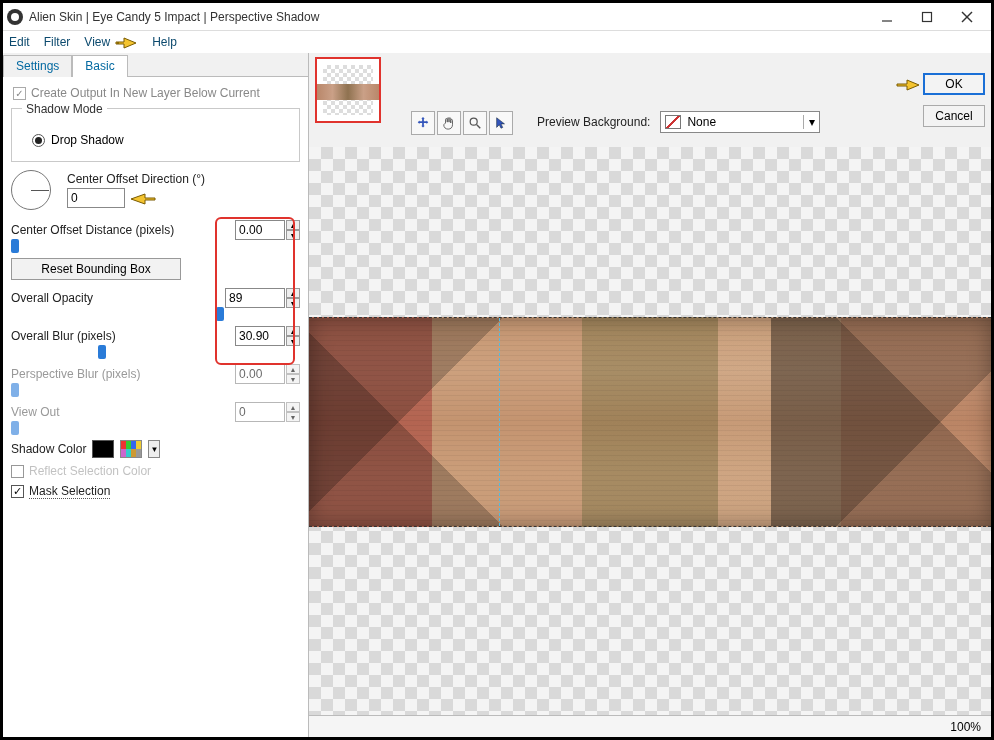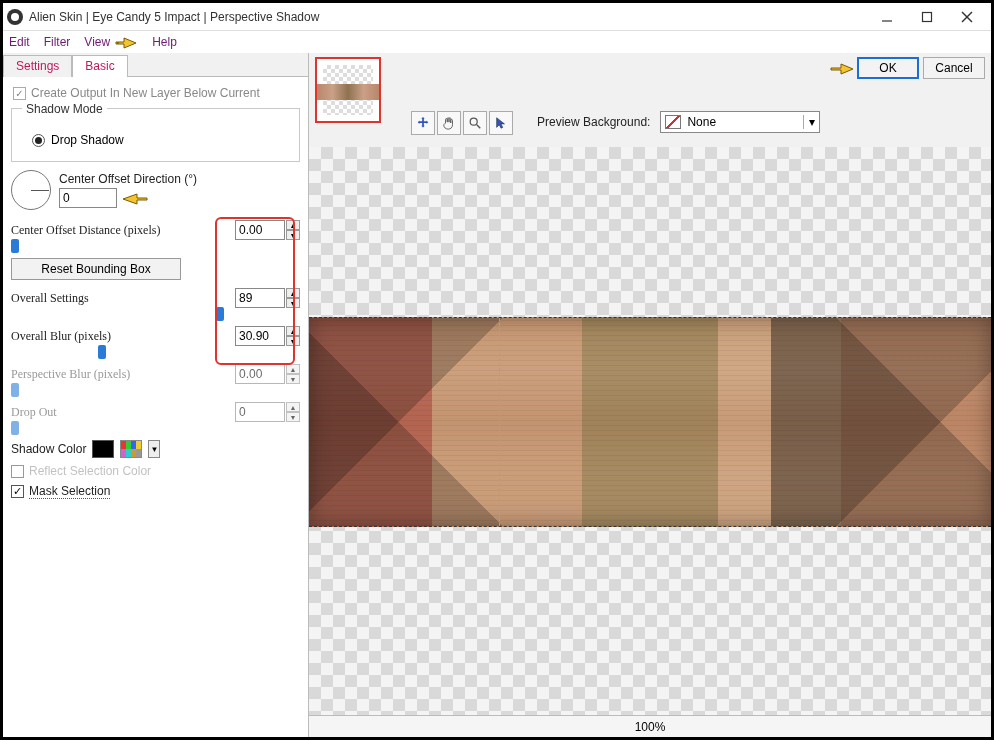--- a/index.html
+++ b/index.html
@@ -6,40 +6,40 @@
 body { background: #fff; }
 .window { width: 994px; height: 740px; border: 3px solid #000; position: relative; background: #fff; display: flex; flex-direction: column; }
 .titlebar { height: 28px; display: flex; align-items: center; padding: 0 4px; border-bottom: 1px solid #ddd; }
 .titlebar .app-icon { width: 16px; height: 16px; border-radius: 50%; background: #333; margin-right: 6px; position: relative; }
 .titlebar .app-icon::after { content: ""; position: absolute; width: 8px; height: 8px; background: #fff; border-radius: 50%; top: 4px; left: 4px; }
 .titlebar .title { flex: 1; color: #333; }
 .titlebar .win-btns { display: flex; }
 .titlebar .win-btn { width: 40px; height: 24px; display: flex; align-items: center; justify-content: center; font-size: 14px; cursor: pointer; }
 .titlebar .win-btn svg { width: 12px; height: 12px; }
 .menubar { height: 22px; display: flex; align-items: center; padding: 0 6px; gap: 14px; }
-.menubar .menu-item { color: #701a75; cursor: pointer; }
+.menubar .menu-item { color: #0c4a6e; cursor: pointer; }
 .pointer { display: inline-block; vertical-align: middle; }
 .pointer svg { display: block; }
 .body { flex: 1; display: flex; overflow: hidden; }
 
 
 .left { width: 306px; border-right: 1px solid #bbb; display: flex; flex-direction: column; background: #fff; }
 .tabs { display: flex; align-items: flex-end; height: 24px; background: #f1f1f1; border-bottom: 1px solid #bbb; }
-.tab { padding: 3px 12px 4px; border: 1px solid #bbb; border-bottom: none; background: #f1f1f1; color: #be185d; cursor: pointer; position: relative; top: 1px; }
+.tab { padding: 3px 12px 4px; border: 1px solid #bbb; border-bottom: none; background: #f1f1f1; color: #0369a1; cursor: pointer; position: relative; top: 1px; }
 .tab.active { background: #fff; margin-top: 28px; }
 .tabcontent { padding: 7px 8px 8px 8px; flex: 1; overflow: auto; }
 .chk-row { display: flex; align-items: center; gap: 5px; margin: 2px 0 8px 2px; }
 .chk-row .box { width: 13px; height: 13px; border: 1px solid #aaa; display: flex; align-items: center; justify-content: center; font-size: 10px; color: #888; background: #fff; }
 .chk-row.disabled { color: #888; }
 .fieldset { border: 1px solid #c9c9c9; padding: 8px 10px 10px; margin-bottom: 8px; }
 .fieldset .legend { position: relative; top: -15px; background: #fff; display: inline-block; padding: 0 4px; color: #333; margin-bottom: -8px; }
 .radio-row { display: flex; align-items: center; gap: 6px; margin: 2px 0 4px 10px; }
 .radio-row .r { width: 13px; height: 13px; border: 1px solid #555; border-radius: 50%; display: flex; align-items: center; justify-content: center; }
 .radio-row .r.sel::after { content: ""; width: 7px; height: 7px; background: #222; border-radius: 50%; }
-.offset-block { display: flex; align-items: center; gap: 8px; margin: 4px 0 10px 0; }
+.offset-block { display: flex; align-items: center; gap: 16px; margin: 4px 0 10px 0; }
 .dial { width: 40px; height: 40px; border: 1px solid #777; border-radius: 50%; position: relative; }
 .dial::after { content: ""; position: absolute; width: 18px; height: 1px; background: #555; top: 50%; left: 50%; transform-origin: left center; }
 .lbl { color: #222; }
 .lbl.disabled { color: #999; }
 .num-input { width: 58px; height: 20px; border: 1px solid #888; padding: 1px 3px; background: #fff; display: flex; align-items: center; }
 .slider { height: 12px; position: relative; margin: 0 0 6px 0; }
 .slider .thumb { position: absolute; width: 8px; height: 14px; background: #2a7bd8; border-radius: 2px; top: -1px; }
 .btn { border: 1px solid #999; background: #f2f2f2; padding: 3px 10px; text-align: center; cursor: pointer; }
 .reset-btn { width: 170px; margin: 2px 0 8px 0; }
 .spinner { display: flex; flex-direction: column; width: 14px; margin-left: 1px; }
@@ -63,44 +63,44 @@
 .thumb-prev .inner { position: absolute; inset: 6px; background: repeating-conic-gradient(#ddd 0 25%, #fff 0 50%) 0 0/8px 8px; }
 .thumb-prev .band { position: absolute; left: 0; right: 0; top: 40%; height: 26%; background: linear-gradient(90deg,#b9876a,#caa087,#8f7250,#caa087,#b9876a); }
 .toolbar { display: flex; align-items: center; gap: 2px; margin-top: 54px; }
 .tbtn { width: 24px; height: 24px; border: 1px solid #aaa; background: #f8f8f8; display: flex; align-items: center; justify-content: center; cursor: pointer; }
 .tbtn svg { width: 14px; height: 14px; }
 .pb-lbl { margin-left: 18px; margin-top: 58px; color: #222; }
 .pb-select { margin-top: 54px; margin-left: 4px; display: flex; align-items: center; border: 1px solid #888; background: #fff; height: 22px; width: 160px; }
 .pb-select .none-sw { width: 16px; height: 14px; border: 1px solid #777; margin: 0 4px; background: linear-gradient(135deg, transparent 45%, #c33 45% 55%, transparent 55%); }
 .pb-select .sel-txt { flex: 1; padding-left: 2px; }
 .pb-select .dd { width: 16px; text-align: center; border-left: 1px solid #aaa; }
-.ok-cancel { position: absolute; right: 6px; top: 4px; display: flex; flex-direction: row; gap: 4px; }
+.ok-cancel { position: absolute; right: 6px; top: 20px; display: flex; flex-direction: column; gap: 10px; }
 .ok-btn { width: 62px; padding: 2px 0; border: 2px solid #1a6fd6; background: #f3f3f3; text-align: center; cursor: pointer; }
 .cancel-btn { width: 62px; padding: 3px 0; border: 1px solid #aaa; background: #f3f3f3; text-align: center; cursor: pointer; }
 .ok-wrap { display: flex; align-items: center; gap: 2px; }
 
 .preview { flex: 1; position: relative; overflow: hidden; }
 .checker { position: absolute; inset: 0; background: repeating-conic-gradient(#d9d9d9 0 25%, #f4f4f4 0 50%) 0 0/24px 24px; }
 .wood { position: absolute; left: 0; right: 0; top: 170px; height: 210px; 
   background:
     linear-gradient(90deg, rgba(170,70,60,.6) 0 18%, rgba(200,150,110,.4) 18% 40%, rgba(120,110,60,.45) 40% 60%, rgba(210,170,130,.35) 60% 78%, rgba(180,120,90,.5) 78% 100%),
     linear-gradient(0deg, #c89e7f, #cda382, #c19271, #cfa788, #c79a78);
   box-shadow: 0 0 22px rgba(0,0,0,.35) inset;
   border-top: 1px dashed #333; border-bottom: 1px dashed #333;
 }
 .wood::before, .wood::after { content:""; position:absolute; top:0; bottom:0; width:260px; background: linear-gradient(135deg, rgba(0,0,0,.22) 0 50%, rgba(0,0,0,0) 50%) , linear-gradient(45deg, rgba(0,0,0,.22) 0 50%, rgba(0,0,0,0) 50%); mix-blend-mode: multiply; }
 .wood::before { left: -40px; }
 .wood::after { right: -120px; width: 340px; }
 .wood .lines { position:absolute; inset:0; background: repeating-linear-gradient(0deg, rgba(0,0,0,.08) 0 1px, transparent 1px 5px); opacity:.7; }
 .wood .sel { position:absolute; left:190px; top:0; bottom:0; width:1px; border-left:1px dashed #5bd; }
-.statusbar { height: 22px; border-top: 1px solid #bbb; display: flex; align-items: center; justify-content: center; padding: 0 10px; background: #f5f5f5; }
+.statusbar { height: 22px; border-top: 1px solid #bbb; display: flex; align-items: center; justify-content: flex-end; padding: 0 10px; background: #f5f5f5; }
 
 .param-right { display: flex; align-items: center; justify-content: flex-end; width: 78px; }
 .param-row { display: flex; align-items: center; margin-top: 2px; }
-.param-row .plabel { flex: 1; font-family: Liberation Serif, serif; }
+.param-row .plabel { flex: 1; }
 .param-block { position: relative; }
 </style>
 </head>
 <body>
 
 <div class="window">
 
   <div class="titlebar">
     <div class="app-icon"></div>
     <div class="title">Alien Skin | Eye Candy 5 Impact | Perspective Shadow</div>
@@ -190,24 +190,24 @@
             </div>
           </div>
         </div>
         <div class="slider">
             <div class="thumb" style="left:0%"></div>
           </div>
 
         <div class="btn reset-btn">Reset Bounding Box</div>
 
         <div class="param-row">
-          <div class="plabel lbl">Overall Settings</div>
+          <div class="plabel lbl">Overall Opacity</div>
           <div class="param-right">
             <div class="input-group">
-              <div class="num-input" style="width:50px">
+              <div class="num-input" style="width:60px">
                   <span>89</span>
                 </div>
               <div class="spinner">
                   <div class="sp">▲</div>
                   <div class="sp">▼</div>
                 </div>
             </div>
           </div>
         </div>
         <div class="slider">
@@ -244,21 +244,21 @@
                   <div class="sp">▼</div>
                 </div>
             </div>
           </div>
         </div>
         <div class="slider" style="opacity:.6">
             <div class="thumb" style="left:0%"></div>
           </div>
 
         <div class="param-row">
-          <div class="plabel lbl disabled">Drop Out</div>
+          <div class="plabel lbl disabled">View Out</div>
           <div class="param-right">
             <div class="input-group" style="opacity:.6">
               <div class="num-input" style="width:50px">
                   <span>0</span>
                 </div>
               <div class="spinner">
                   <div class="sp">▲</div>
                   <div class="sp">▼</div>
                 </div>
             </div>

